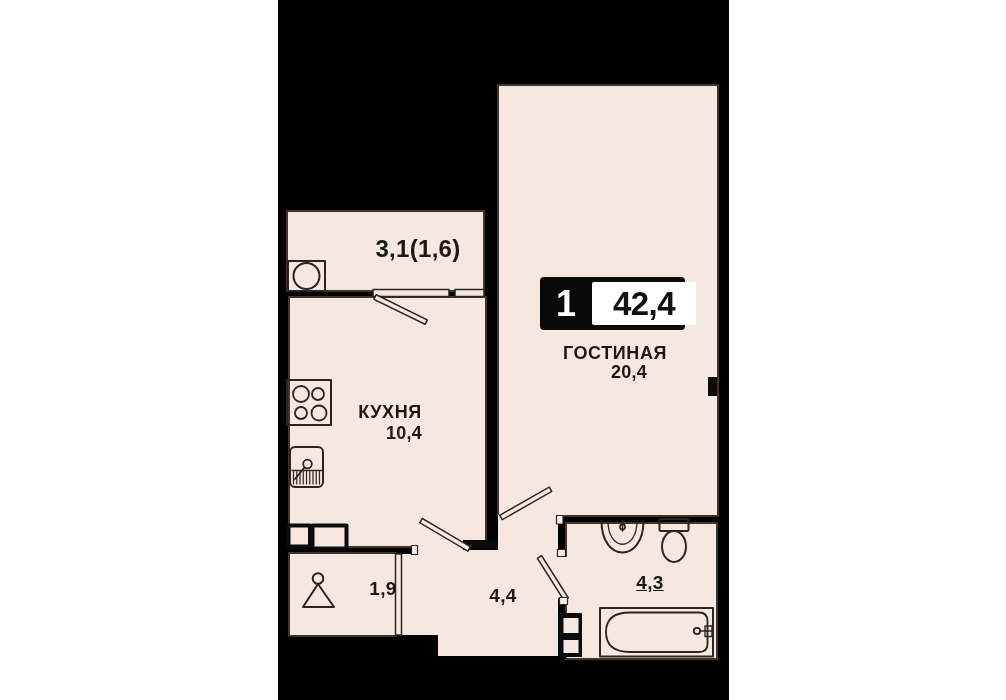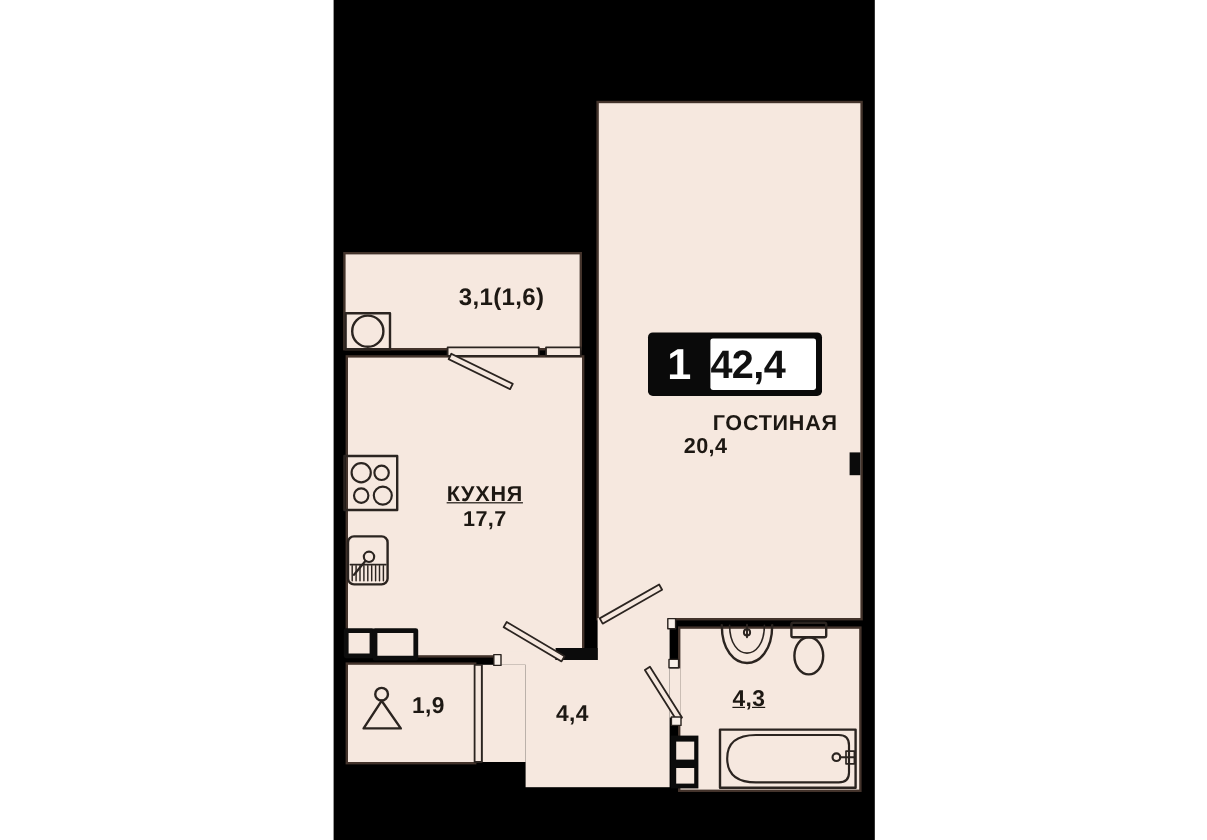--- a/index.html
+++ b/index.html
@@ -5,29 +5,29 @@
   html,body{margin:0;padding:0;background:#ffffff;}
   #stage{position:relative;width:1006px;height:700px;background:#ffffff;overflow:hidden;
          font-family:"Liberation Sans",sans-serif;}
   #band{position:absolute;left:278px;top:0;width:451px;height:700px;background:#000000;}
   .room{position:absolute;background:#f6e8df;box-shadow:0 0 0 2px #43332b;}
   .strip{position:absolute;background:#f6e8df;}
   .wallblock{position:absolute;background:#0b0b0b;}
   svg.overlay{position:absolute;left:0;top:0;pointer-events:none;}
   .lbl{position:absolute;transform:translate(-50%,-50%);color:#1d1813;font-weight:700;
        white-space:nowrap;letter-spacing:.3px;}
-  .lbl-20{font-size:20px;}
+  .lbl-20{font-size:24px;}
   .lbl-18{font-size:18px;}
-  .lbl-19{font-size:19px;}
+  .lbl-19{font-size:19px;margin-left:26px;}
   #badge{position:absolute;left:540px;top:277px;width:145px;height:53px;background:#0a0a0a;
          border-radius:4px;}
   #badge .rooms{position:absolute;left:0;top:0;width:52px;height:53px;display:flex;
          align-items:center;justify-content:center;color:#ffffff;font-size:36px;font-weight:700;}
-  #badge .areabox{position:absolute;left:52px;top:5px;width:88px;height:43px;background:#ffffff;
-         border-radius:2px;display:flex;align-items:center;justify-content:flex-start;}
+  #badge .areabox{position:absolute;left:52px;top:5px;width:104px;height:43px;background:#ffffff;
+         border-radius:2px;display:flex;align-items:center;justify-content:center;}
   #badge .areabox span{color:#111111;font-size:33px;font-weight:700;letter-spacing:-0.5px;}
 </style>
 </head>
 <body>
 
 <div id="stage">
   <div id="band"></div>
 
   <div class="room" style="left:288px;top:212px;width:195px;height:78px;"></div>
   <div class="room" style="left:290px;top:298px;width:195px;height:248px;"></div>
@@ -134,20 +134,20 @@
   </svg>
 
   <div id="badge">
     <div class="rooms">1</div>
     <div class="areabox">
       <span>42,4</span>
     </div>
   </div>
 
   <div class="lbl lbl-20" style="left:418px;top:249px;">3,1(1,6)</div>
-  <div class="lbl lbl-18" style="left:646px;top:353px;letter-spacing:.6px;text-align:center;">ГОСТИНАЯ</div>
-  <div class="lbl lbl-18" style="left:588px;top:372px;">20,4</div>
-  <div class="lbl lbl-18" style="left:404px;top:412px;letter-spacing:.6px;text-decoration:underline;">КУХНЯ</div>
-  <div class="lbl lbl-18" style="left:404px;top:433px;">17,7</div>
+  <div class="lbl lbl-18" style="left:615px;top:353px;letter-spacing:.6px;text-align:center;">ГОСТИНАЯ</div>
+  <div class="lbl lbl-18" style="left:629px;top:372px;">20,4</div>
+  <div class="lbl lbl-18" style="left:390px;top:412px;letter-spacing:.6px;">КУХНЯ</div>
+  <div class="lbl lbl-18" style="left:404px;top:433px;">10,4</div>
   <div class="lbl lbl-19" style="left:357px;top:589px;">1,9</div>
   <div class="lbl lbl-19" style="left:477px;top:596px;">4,4</div>
   <div class="lbl lbl-19" style="left:624px;top:583px;text-decoration:underline;">4,3</div>
 </div>
 
 </body></html>

